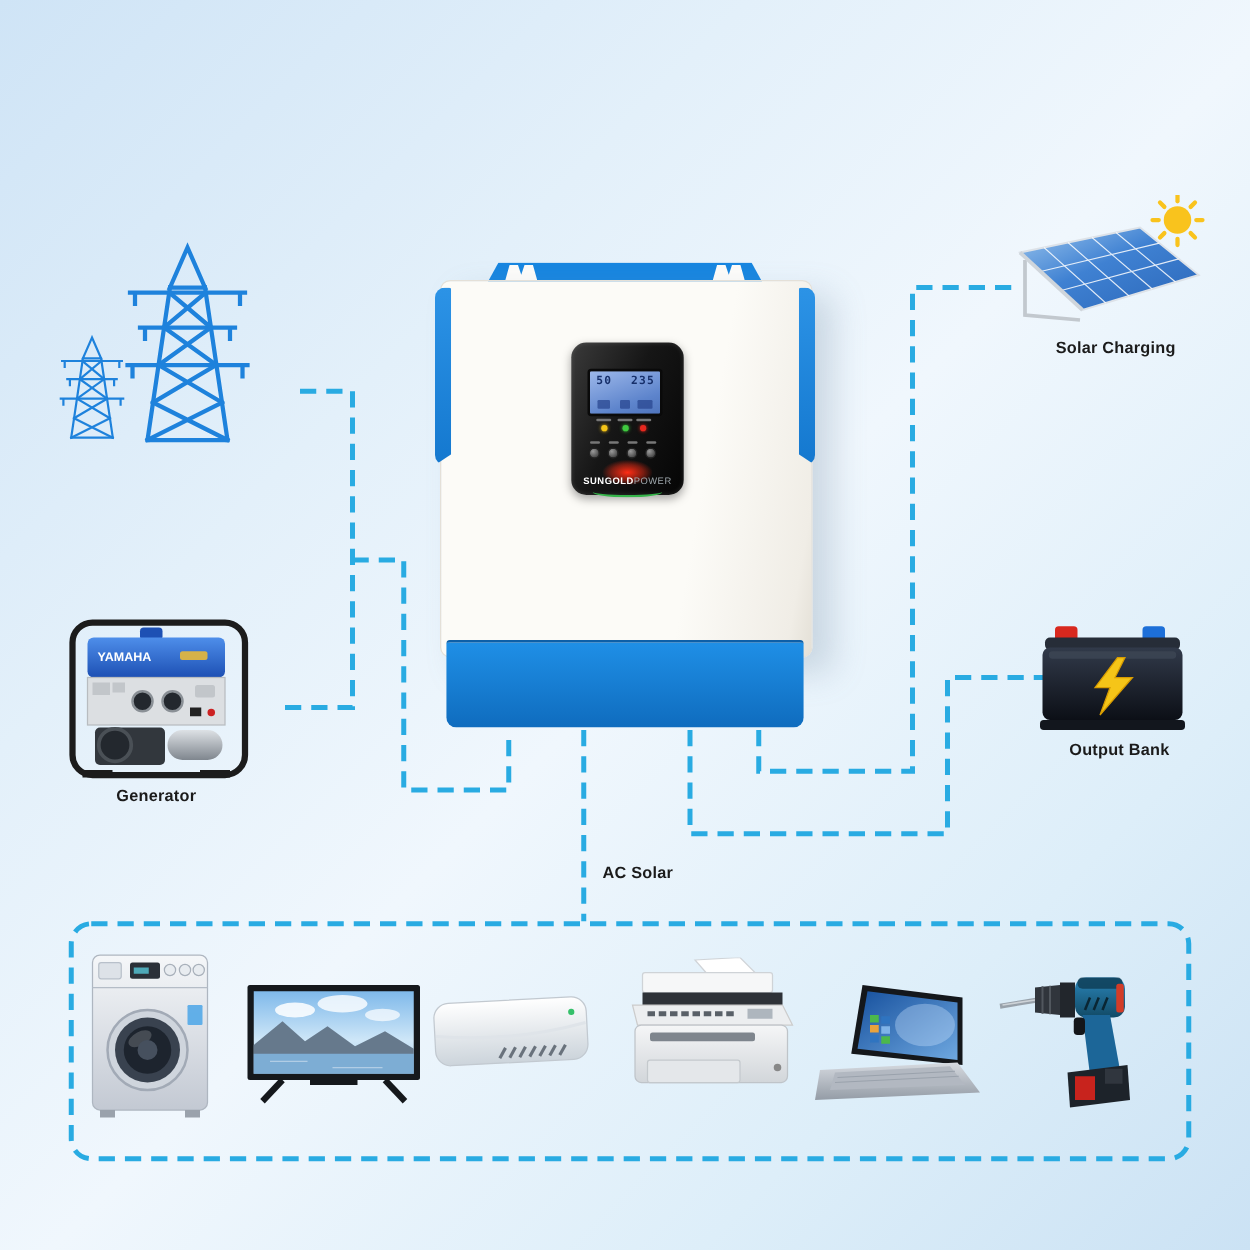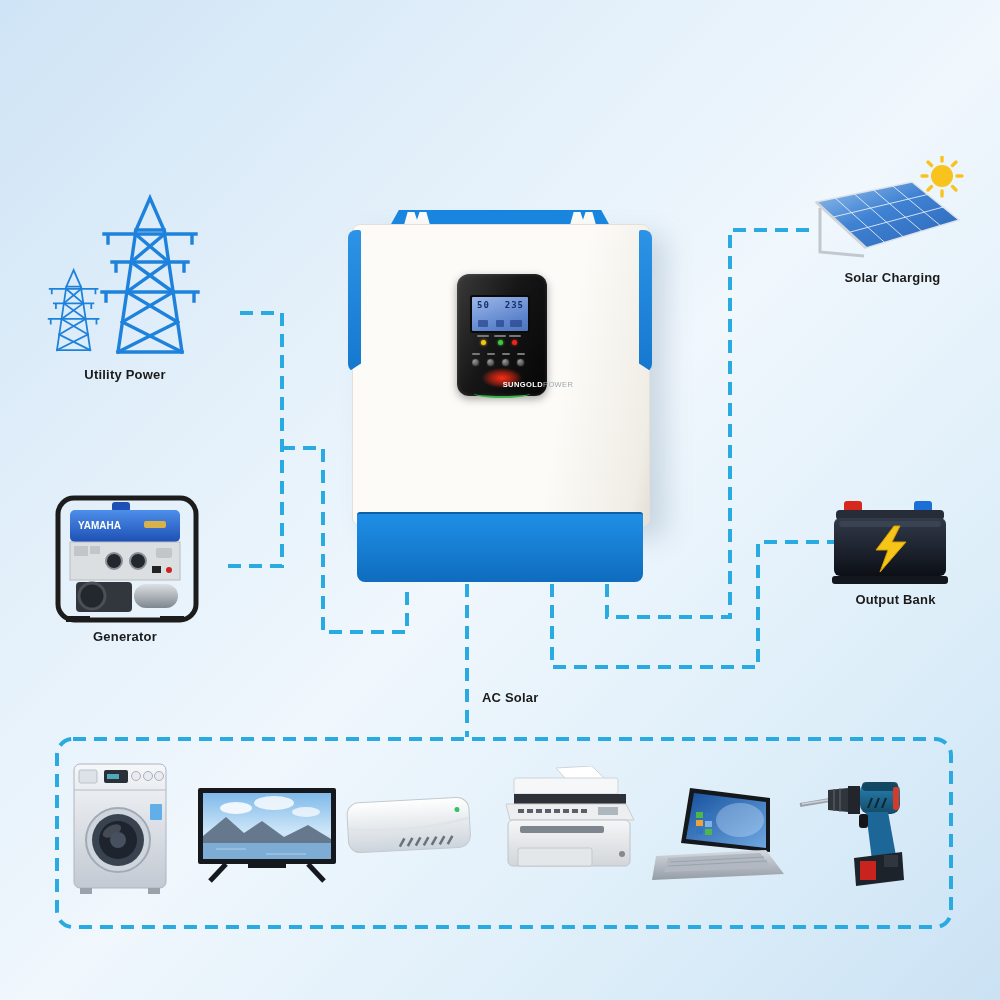--- a/index.html
+++ b/index.html
@@ -52,21 +52,21 @@
   .led{position:absolute; top:66px; width:5px; height:5px; border-radius:50%;}
   .led.y{left:24px; background:#f5c518; box-shadow:0 0 3px #f5c518;}
   .led.g{left:41px; background:#3fc93f; box-shadow:0 0 3px #3fc93f;}
   .led.r{left:55px; background:#e8281e; box-shadow:0 0 3px #e8281e;}
   .pbtn{position:absolute; top:84px; width:9px; height:9px; border-radius:50%;
     background:radial-gradient(circle at 35% 30%,#9a9a9a,#4e4e4e 70%); border:1px solid #222; box-sizing:border-box;}
   .b1{left:14px;} .b2{left:29px;} .b3{left:44px;} .b4{left:59px;}
   .glow{position:absolute; left:25px; top:94px; width:40px; height:20px;
     background:radial-gradient(ellipse at center,#ff2d14 0%,rgba(255,45,20,.45) 45%,rgba(255,45,20,0) 72%);}
   .brand{position:absolute; left:0; top:106px; width:90px; text-align:center;
-    font-size:7.5px; font-weight:bold; letter-spacing:.4px; color:#fff; white-space:nowrap;padding-left:36px;}
+    font-size:7.5px; font-weight:bold; letter-spacing:.4px; color:#fff; white-space:nowrap;}
   .brand .suffix{color:#9fa8ad; font-weight:normal;}
   .brand-arc{position:absolute; left:17px; top:115px; width:56px; height:7px;
     border-bottom:2px solid #35b54a; border-radius:50%;}
 </style>
 </head>
 <body>
 
 <div class="canvas">
 
 
@@ -89,21 +89,20 @@
         <path d="M7 98 H103 M11 98 V107 M99 98 V107"></path>
         <path d="M40.4 40 L73.7 68 M69.6 40 L36.3 68"></path>
         <path d="M36.3 68 L78.1 98 M73.7 68 L31.9 98"></path>
         <path d="M31.9 98 L82.6 128 M78.1 98 L27.4 128"></path>
         <path d="M27.4 128 L87 158 M82.6 128 L23 158"></path>
       </g>
     </defs>
     <use href="#pylon" transform="translate(80,6)"></use>
     <use href="#pylon" transform="translate(30,80) scale(0.52)"></use>
   </svg>
-  <div class="nlabel" style="left:35px;top:367px;width:180px">Utility Power</div>
 
   <svg class="node-svg" style="left:810px;top:156px" width="155" height="112" viewBox="0 0 155 112">
     <defs>
       <linearGradient id="pgrid" x1="0" y1="0" x2="1" y2="1">
         <stop offset="0" stop-color="#9cc6ee"></stop>
           <stop offset=".45" stop-color="#3f81d2"></stop>
           <stop offset="1" stop-color="#2a66b8"></stop>
       </linearGradient>
     </defs>
     <g stroke="#f9c31d" stroke-width="3.4" stroke-linecap="round">

